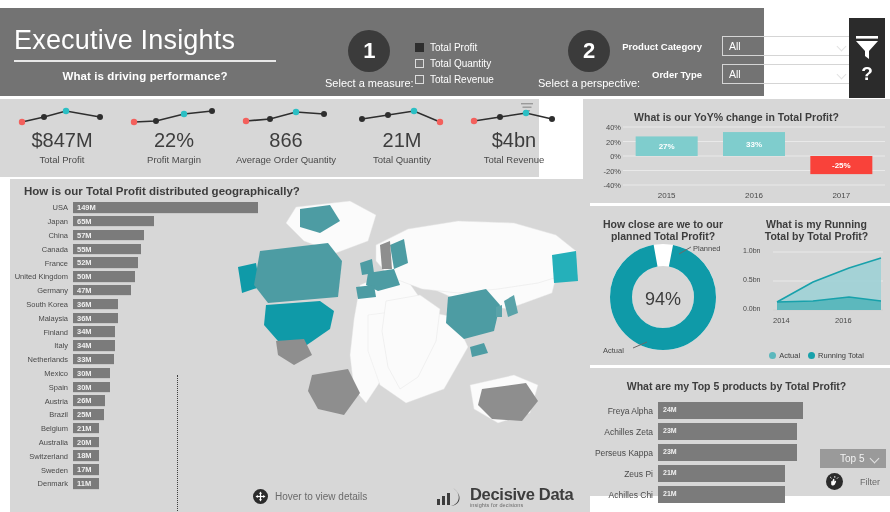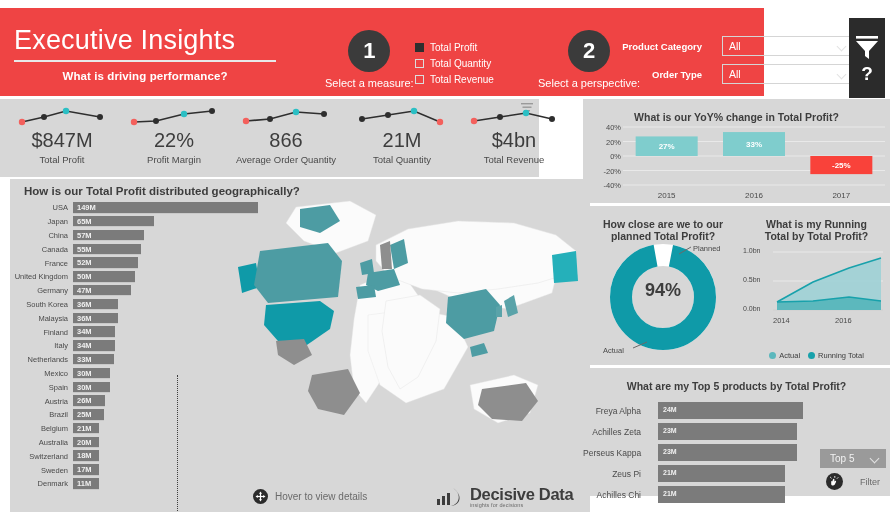--- a/index.html
+++ b/index.html
@@ -7,21 +7,21 @@
     width: 890px; height: 512px;
     background: #ffffff;
     font-family: "Liberation Sans", sans-serif;
     overflow: hidden;
   }
   #app { position: relative; width: 890px; height: 512px; background: #ffffff; }
 
   
   .header {
     position: absolute; left: 0; top: 8px; width: 764px; height: 88px;
-    background: #ef4444;
+    background: #737373;
   }
   .title-block { position: absolute; left: 14px; top: 16px; width: 270px; }
   .title {
     color: #ffffff; font-size: 27px; font-weight: 400; letter-spacing: .2px;
     line-height: 32px;
   }
   .title-rule { width: 262px; height: 2px; background: #e8e8e8; margin-top: 4px; }
   .subtitle {
     color: #ffffff; font-size: 11.5px; font-weight: bold; text-align: center;
     width: 262px; margin-top: 8px; letter-spacing: .1px;
@@ -162,34 +162,34 @@
     position: absolute; bottom: 5px; left: 0; width: 100%;
     display: flex; justify-content: center; gap: 8px;
   }
   .lg-item { display: flex; align-items: center; gap: 3px; }
   .lg-dot { width: 7px; height: 7px; border-radius: 50%; }
   .lg-txt { font-size: 7.5px; color: #3d3d3d; }
 
   .t5-rows { position: absolute; left: 0; top: 32px; width: 222px; }
   .t5-row { display: flex; align-items: center; height: 21px; }
   .t5-cat {
-    width: 75px; text-align: right; padding-right: 17px;
+    width: 75px; text-align: right; padding-right: 5px;
     font-size: 8.5px; color: #4a4a4a; white-space: nowrap;
   }
   .t5-track { position: relative; flex: 1; height: 17px; }
   .t5-fill {
     position: absolute; left: 0; top: 0; height: 17px; background: #7b7b7b;
   }
   .t5-val {
     position: absolute; left: 5px; top: 4px;
     font-size: 7px; color: #f0f0f0; font-weight: bold;
   }
   .t5-select {
     position: absolute; left: 237px; top: 81px; width: 66px; height: 19px;
-    background: #9a9a9a; display: flex; align-items: center; padding-left: 10px;
+    background: #9a9a9a; display: flex; align-items: center; padding-left: 20px;
   }
   .t5-select .select-val { font-size: 10px; }
   .t5-filter {
     position: absolute; left: 243px; top: 105px;
     display: flex; align-items: center; gap: 17px;
   }
   .t5-filter-txt { font-size: 9px; color: #6a6a6a; }
 </style>
 </head>
 <body>
@@ -581,21 +581,21 @@
         <div class="rp-title">
           <span>How close are we to our</span><br>
           <span>planned Total Profit?</span>
         </div>
         <svg width="160" height="118" viewBox="0 0 160 118" style="position:absolute;left:0;top:34px;">
           <circle cx="80" cy="57" r="42" fill="none" stroke="#ffffff" stroke-width="22"></circle>
           <circle cx="80" cy="57" r="42" fill="none" stroke="#0f9aa8" stroke-width="22" stroke-dasharray="248 16" stroke-dashoffset="-8" transform="rotate(-90 80 57)"></circle>
           <line x1="96" y1="14" x2="108" y2="7" stroke="#6a6a6a" stroke-width="1"></line>
           <line x1="64" y1="102" x2="50" y2="108" stroke="#6a6a6a" stroke-width="1"></line>
         </svg>
-        <div class="donut-center" style="top:25px;height:118px;font-weight:bold;">94%</div>
+        <div class="donut-center" style="top:34px;height:118px;">94%</div>
         <div class="lbl-tiny" style="left:110px; top:38px;">Planned</div>
         <div class="lbl-tiny" style="left:20px; top:140px;">Actual</div>
       </div>
 
       <div class="mid-right">
         <div class="rp-title">
           <span>What is my Running</span><br>
           <span>Total by Total Profit?</span>
         </div>
         <svg width="147" height="92" viewBox="0 0 147 92" style="position:absolute;left:0;top:36px;">

